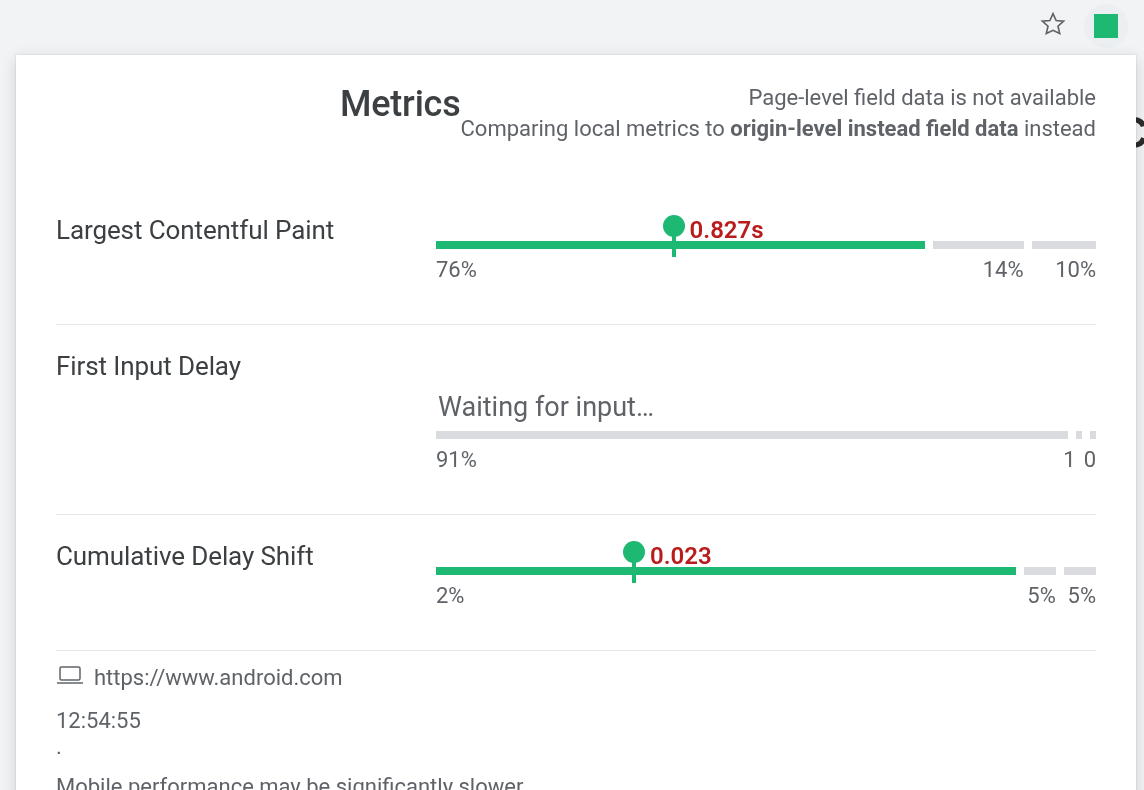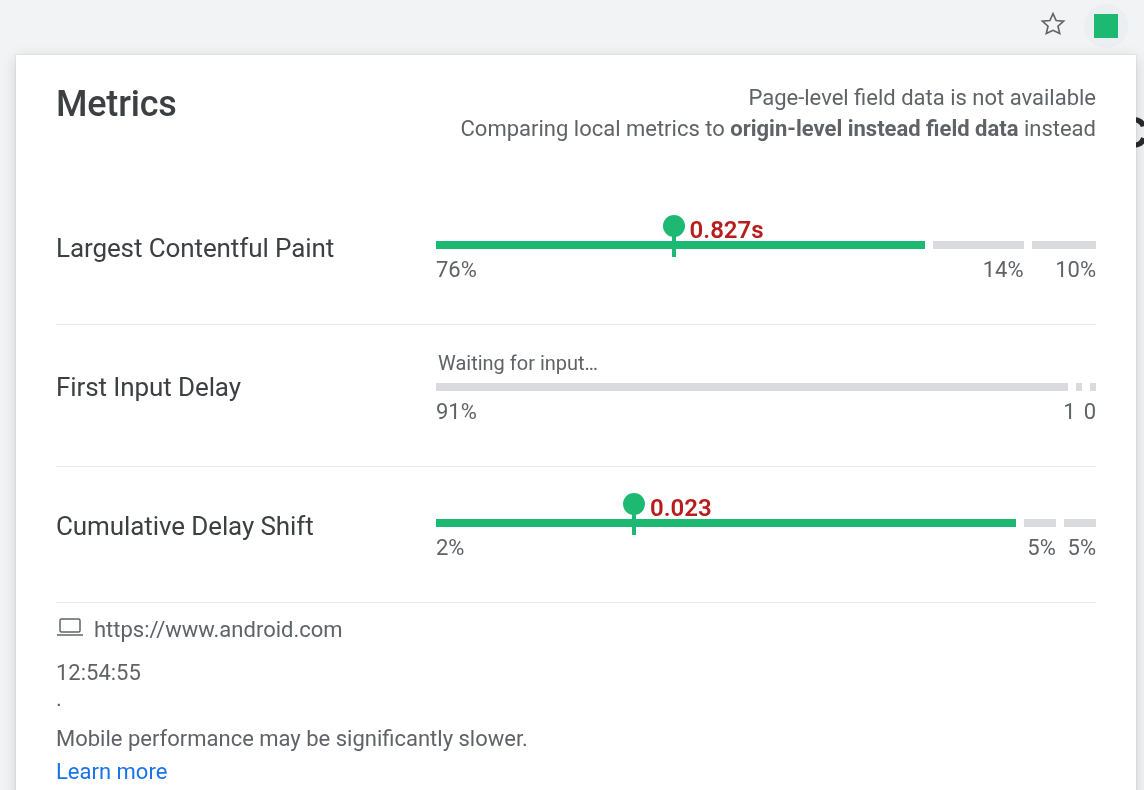--- a/index.html
+++ b/index.html
@@ -61,43 +61,41 @@
     top: 55px;
     left: 16px;
     right: 8px;
     background: #fff;
     box-shadow: 0 3px 14px rgba(0,0,0,0.14), 0 0 0 1px rgba(0,0,0,0.04);
     padding: 28px 40px 22px 40px;
   }
 
   .popup-header {
     display: flex;
-    justify-content: space-between;
+    justify-content: flex-end;
     align-items: flex-start;
     margin-bottom: 44px;
-    gap: 38px;
   }
   .title {
     font-size: 36px;
     font-weight: 500;
     color: #3c4043;
     letter-spacing: -0.2px;
   }
   .subtitle {
     text-align: right;
     color: #5f6368;
     font-size: 22px;
     line-height: 1.4;
   }
   .subtitle .bold { font-weight: 700; color: #5f6368; }
 
   
   .metric-row {
     display: flex;
-    align-items: center;
     padding: 26px 0 42px 0;
     border-bottom: 1px solid #e6e8eb;
   }
   .metric-row:last-of-type { border-bottom: none; padding-bottom: 56px; }
   .metric-name {
     flex: 0 0 380px;
     font-size: 26px;
     color: #3c4043;
     letter-spacing: -0.1px;
   }
@@ -113,24 +111,25 @@
     height: 30px;
     margin-bottom: -6px;
   }
   .value-label {
     font-size: 24px;
     font-weight: 600;
     color: #b91c1c;
     padding-left: 16px;
   }
   .waiting-label {
-    font-size: 20px;
+    font-size: 27px;
     color: #5f6368;
     padding-left: 2px;
     margin-bottom: 6px;
+    margin-top: 40px;
   }
 
   .bar-wrap {
     position: relative;
     height: 12px;
     display: flex;
     gap: 8px;
     align-items: center;
   }
   .seg {

